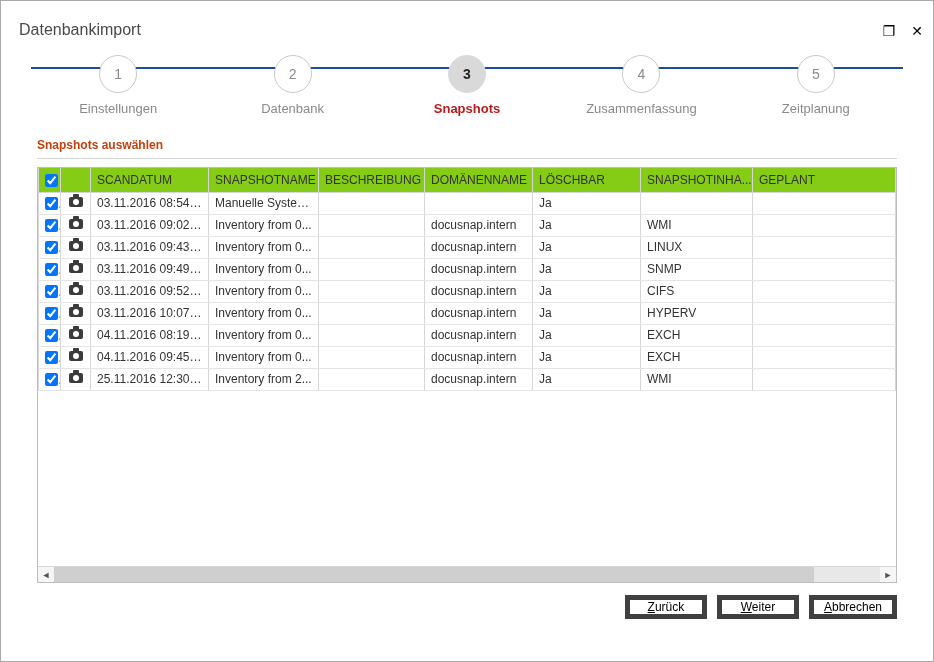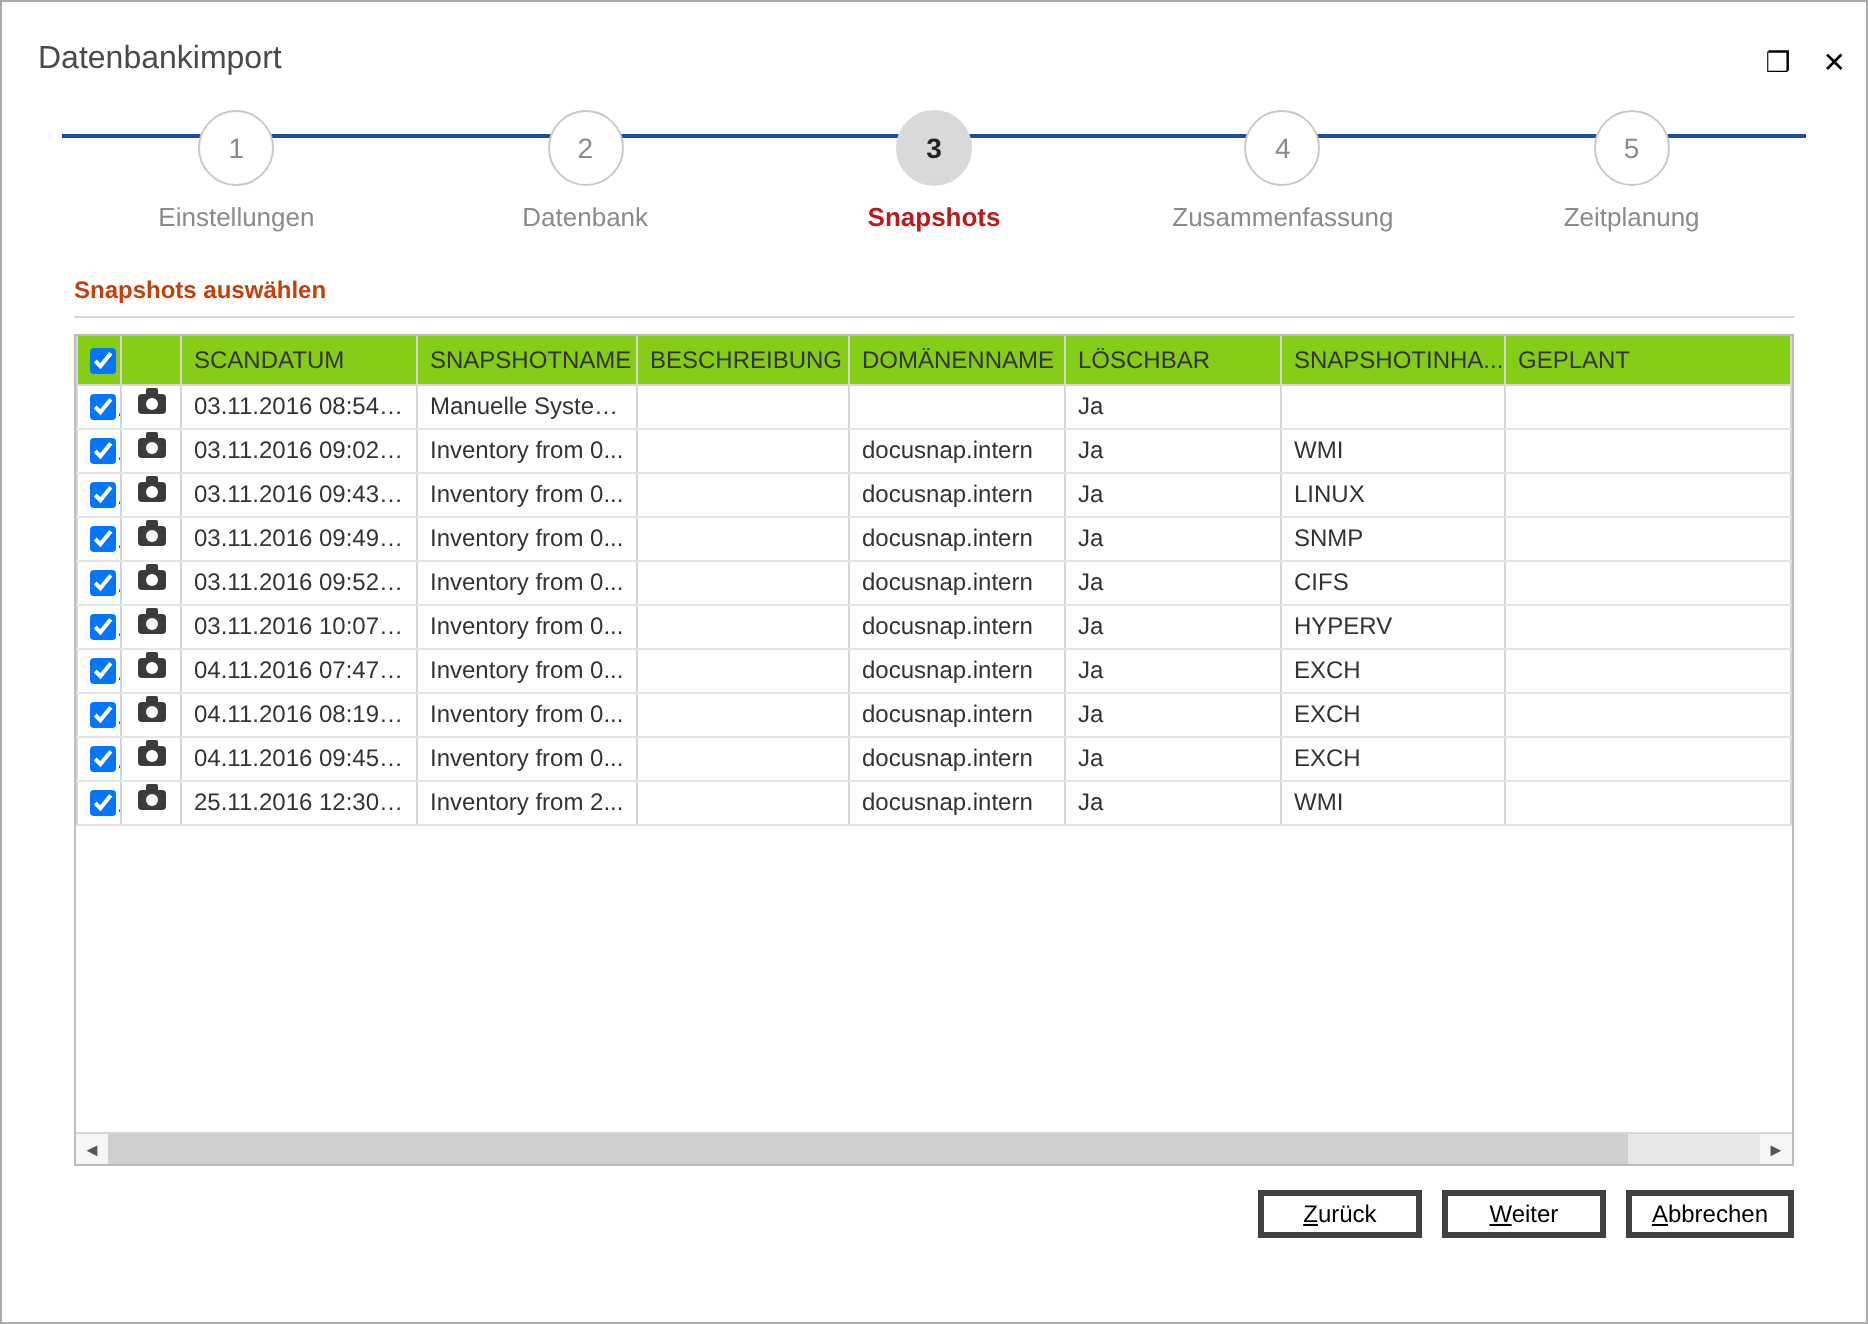--- a/index.html
+++ b/index.html
@@ -143,21 +143,21 @@
     .hscroll .thumb { position: absolute; left: 0; top: 0; height: 100%; width: 92%; background: #cfcfcf; }
     .footer {
       display: flex;
       justify-content: flex-end;
       gap: 10px;
       padding: 12px 36px 12px 0;
     }
     .btn {
       min-width: 82px;
       height: 24px;
-      border: 3px solid #404040;
+      border: 5px solid #404040;
       background: #fff;
       font-size: 12px;
       cursor: pointer;
       padding: 0 10px;
     }
     .camera-icon {
       display: inline-block;
       width: 14px; height: 10px;
       background: #3b3b3b;
       border-radius: 2px;
@@ -301,31 +301,20 @@
             <td>Inventory from 0...</td>
             <td></td>
             <td>docusnap.intern</td>
             <td>Ja</td>
             <td>HYPERV</td>
             <td></td>
           </tr>
           <tr>
             <td class="check-cell"><input type="checkbox" checked="" style=""></td>
             <td class="icon-cell"><span class="camera-icon"></span></td>
-            <td>04.11.2016 07:47:13</td>
-            <td>Inventory from 0...</td>
-            <td></td>
-            <td>docusnap.intern</td>
-            <td>Ja</td>
-            <td>EXCH</td>
-            <td></td>
-          </tr>
-          <tr>
-            <td class="check-cell"><input type="checkbox" checked="" style=""></td>
-            <td class="icon-cell"><span class="camera-icon"></span></td>
             <td>04.11.2016 08:19:56</td>
             <td>Inventory from 0...</td>
             <td></td>
             <td>docusnap.intern</td>
             <td>Ja</td>
             <td>EXCH</td>
             <td></td>
           </tr>
           <tr>
             <td class="check-cell"><input type="checkbox" checked="" style=""></td>

